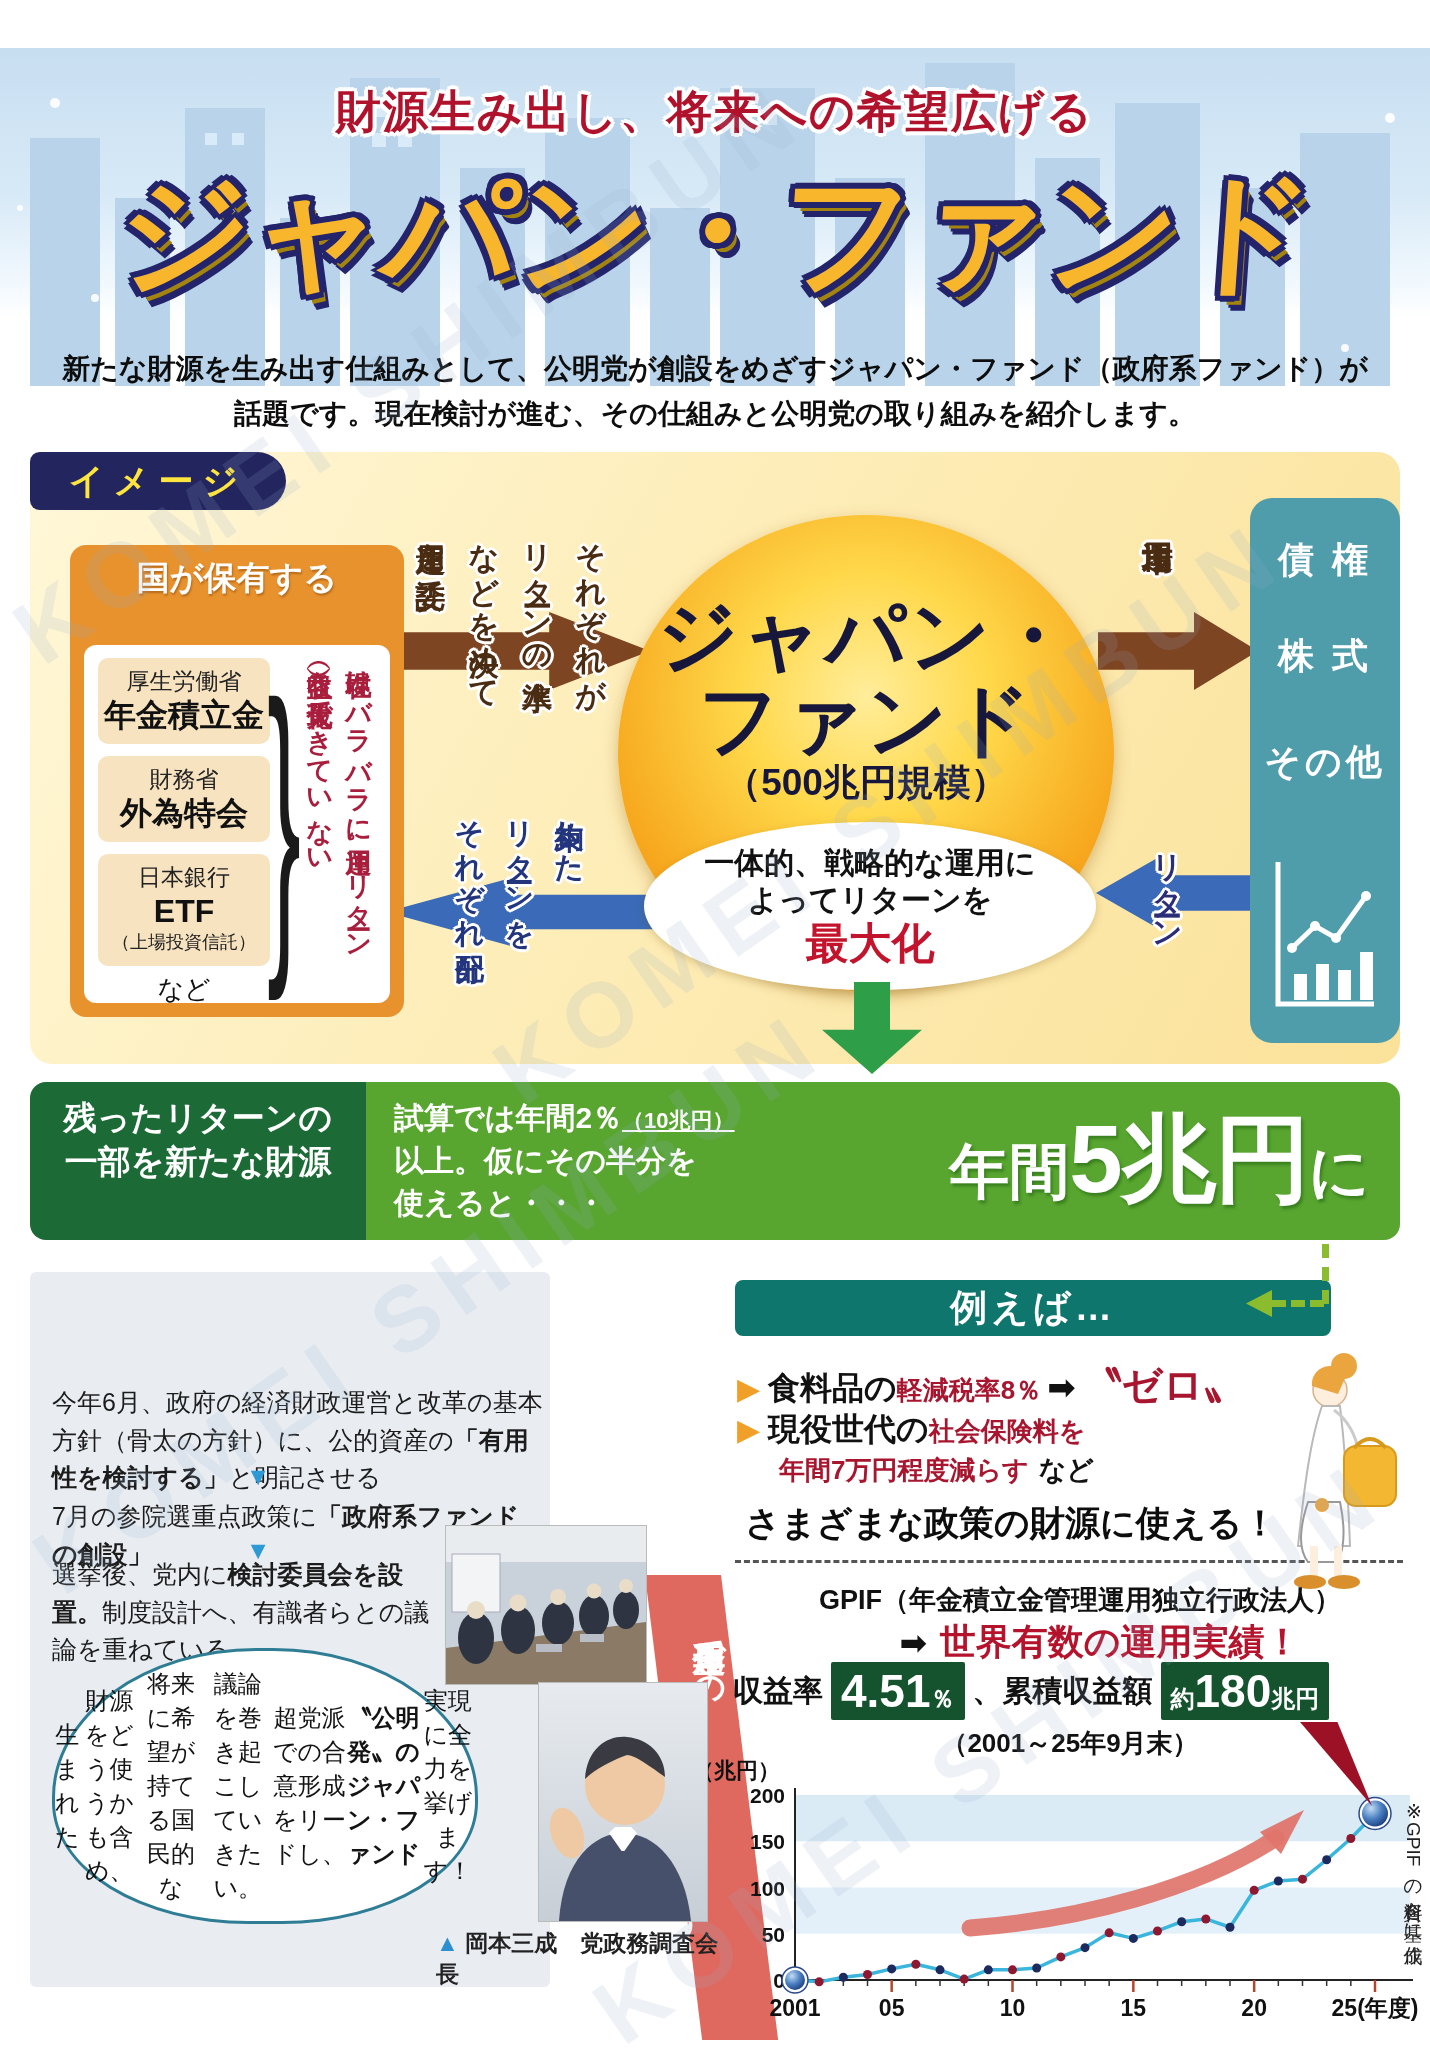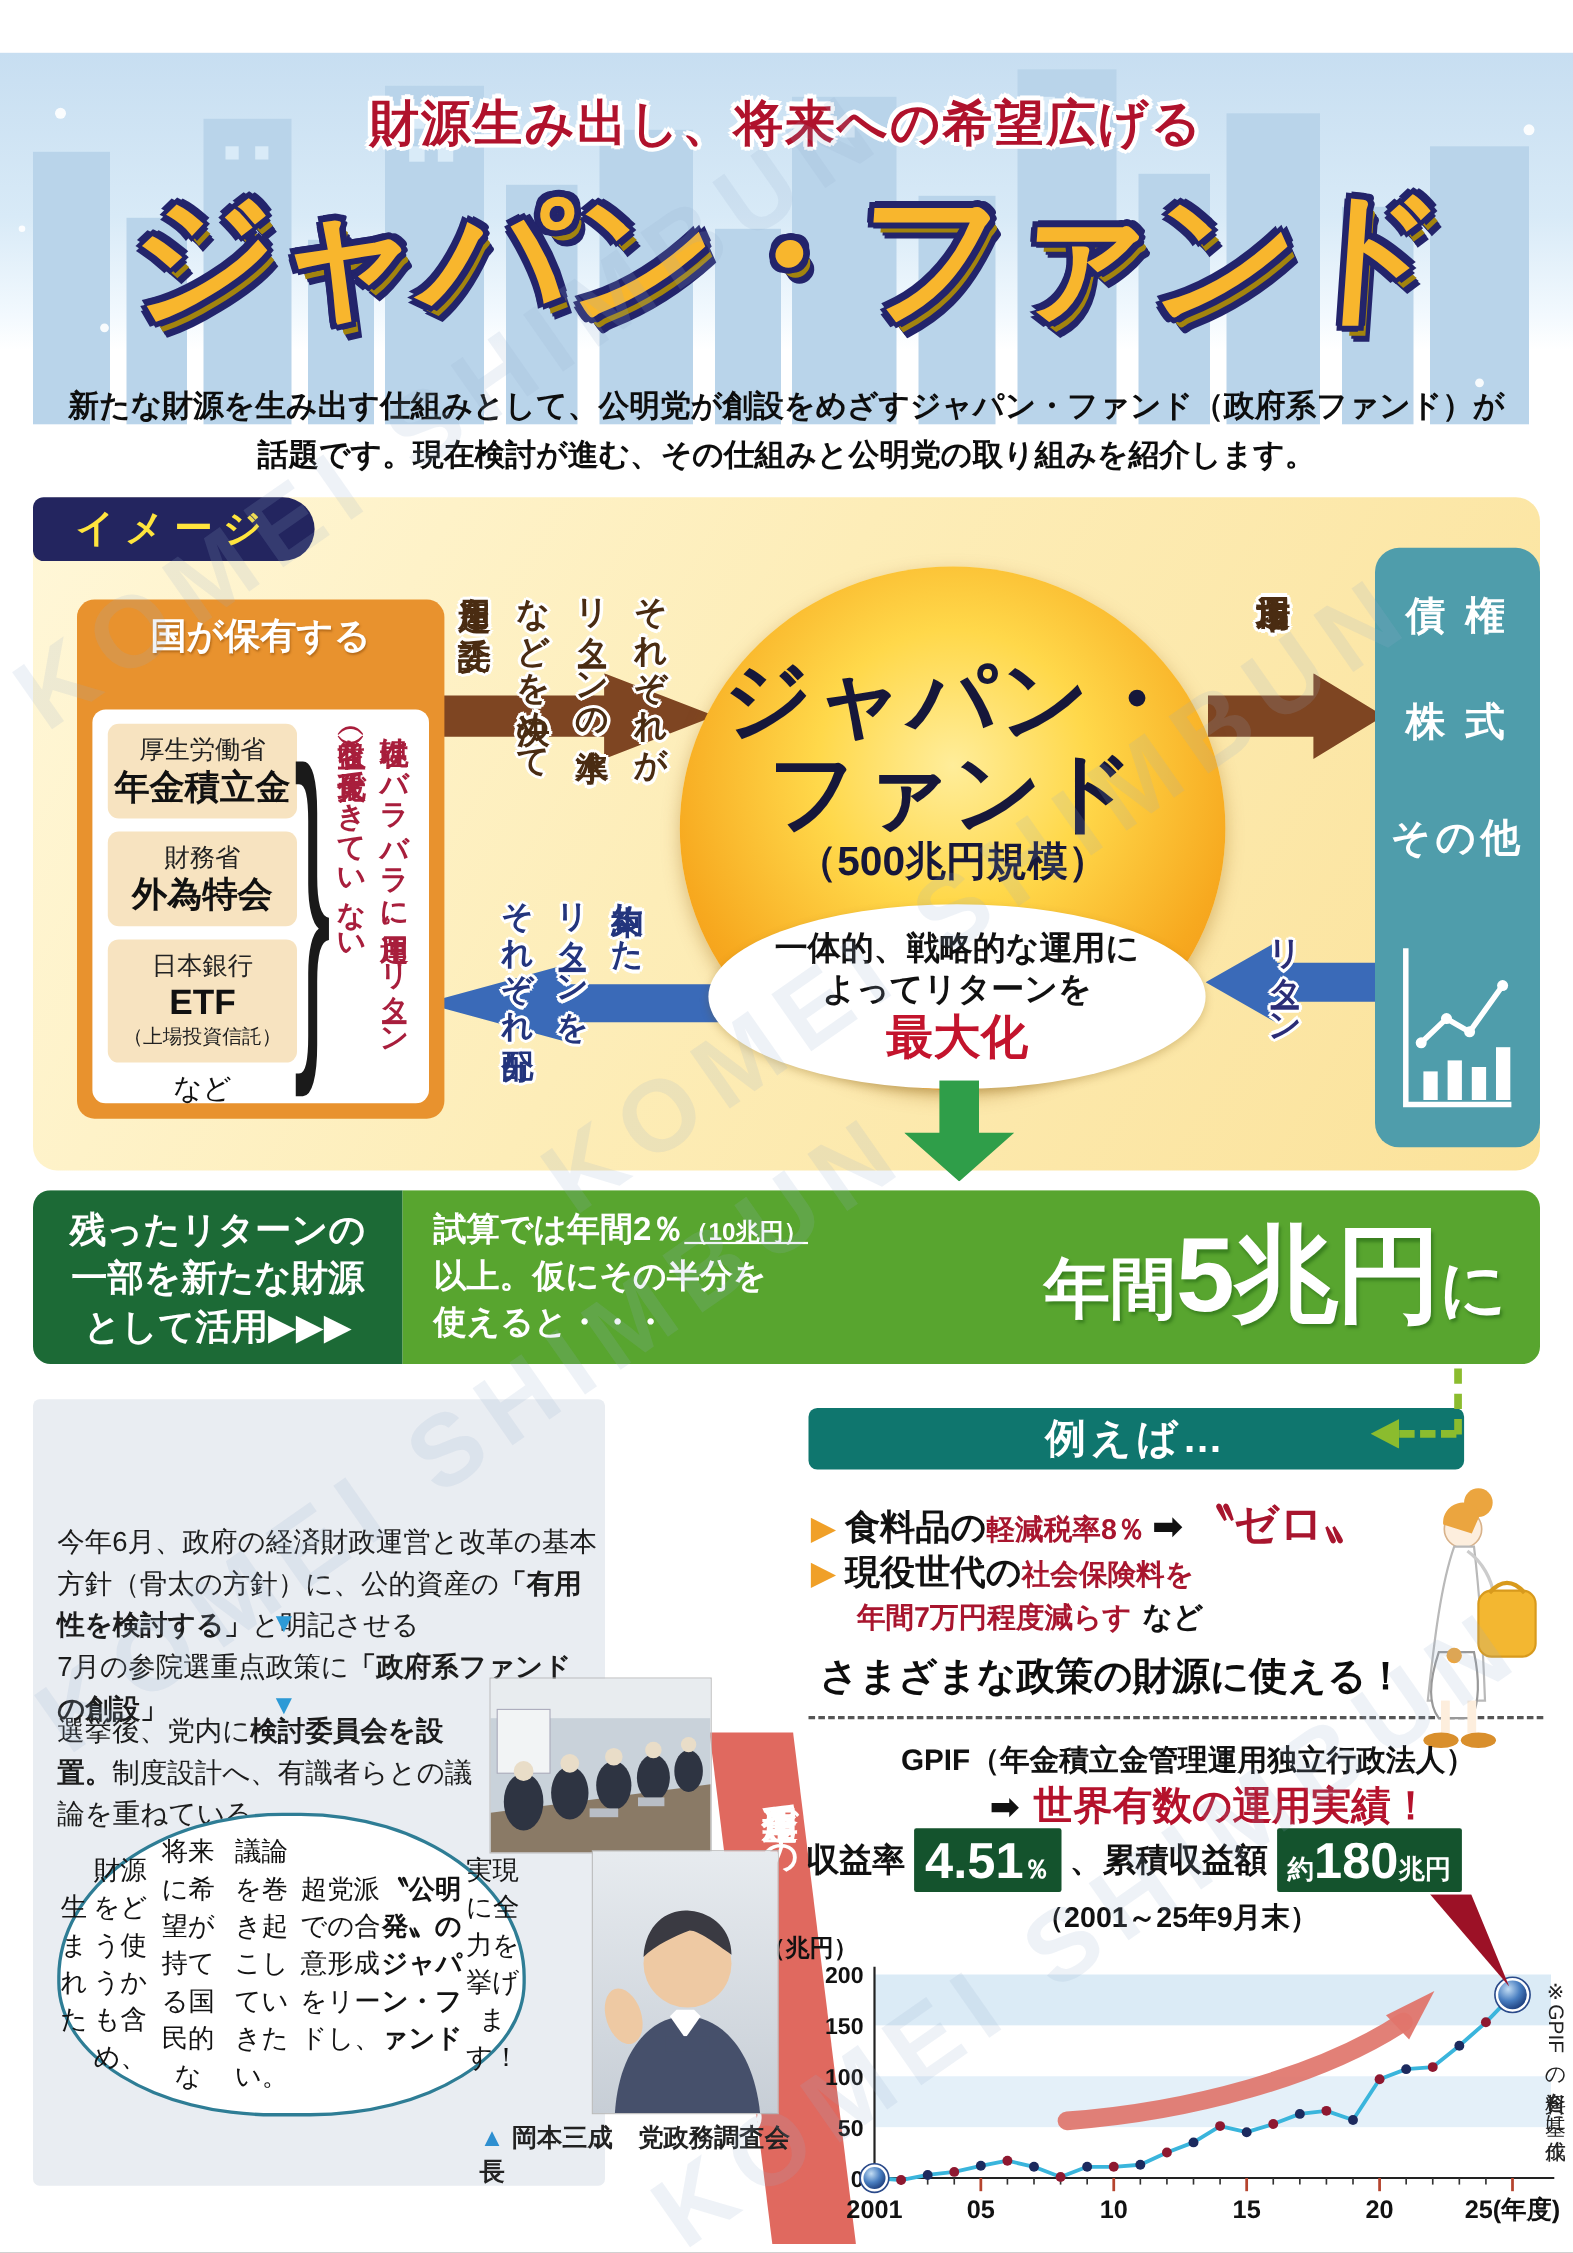--- a/index.html
+++ b/index.html
@@ -274,21 +274,20 @@
     <div>リターンを</div>
     <div>それぞれ分配</div>
   </div>
 
   <div class="green-down"></div>
 
   <div class="banner">
     <div class="banner-left">
       <div>残ったリターンの</div>
       <div>一部を新たな財源</div>
-      <div><span>として活用</span><span>▶▶▶</span></div>
     </div>
     <div class="banner-right">
       <div class="banner-mid">
         <div><span>試算では</span><span>年間2％</span><span class="sm">（10兆円）</span></div>
         <div>以上。仮にその半分を</div>
         <div>使えると・・・</div>
       </div>
       <div class="banner-big">
         <span class="b-pre">年間</span>
         <span class="b-main">5兆円</span>

